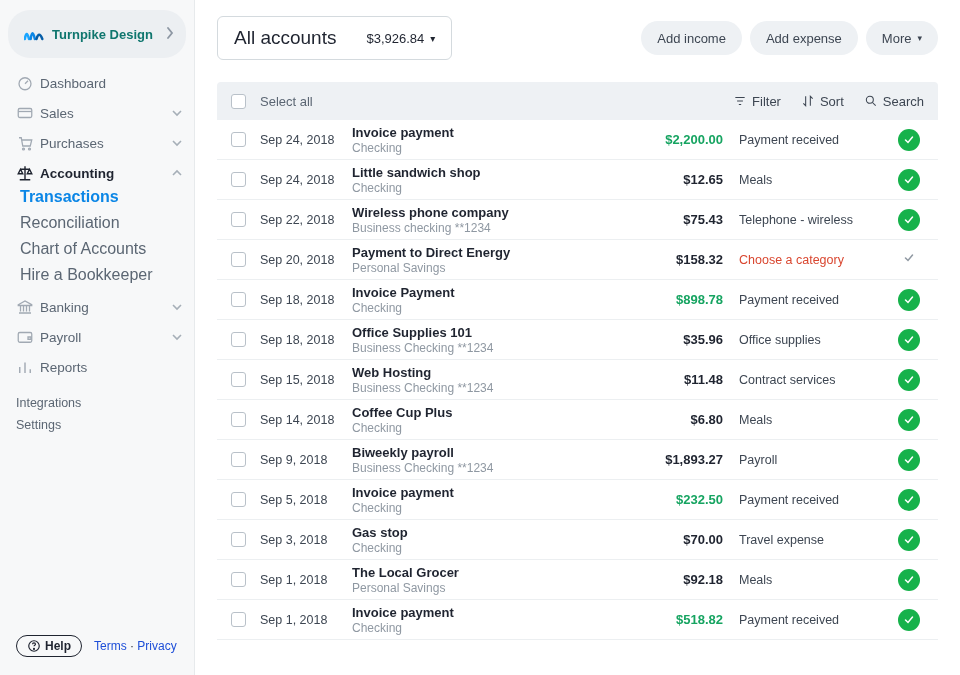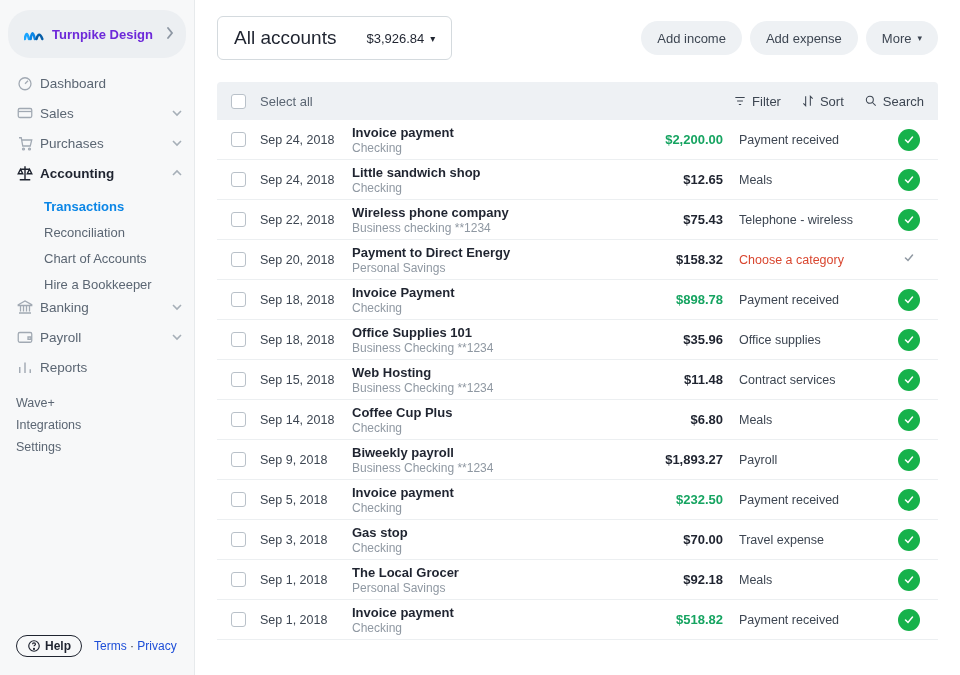--- a/index.html
+++ b/index.html
@@ -3,30 +3,30 @@
 <meta charset="utf-8">
 <style>
   * { box-sizing: border-box; margin: 0; padding: 0; }
   html, body { width: 960px; height: 675px; font-family: -apple-system, BlinkMacSystemFont, "Segoe UI", Arial, sans-serif; font-size: 13px; color: #1f2430; background: #fff; overflow: hidden; }
   body { display: flex; }
 
   
   .sidebar { width: 195px; background: #f7f8f9; border-right: 1px solid #e7eaec; display: flex; flex-direction: column; height: 100%; }
   .company { display: flex; align-items: center; height: 48px; padding: 0 12px 0 16px; background: #eceff2; border-radius: 22px; margin: 10px 8px 10px 8px; cursor: pointer; }
   .company .logo { width: 20px; height: 14px; margin-right: 8px; }
-  .company .name { font-weight: 700; flex: 1; color:#6d28d9;}
+  .company .name { font-weight: 700; flex: 1; color:#0f766e;}
   .company .chev { color: #8d97a3; }
 
   .nav { flex: 1; overflow: hidden; }
   .nav-item { display: flex; align-items: center; height: 30px; padding: 0 12px 0 16px; color: #5b6673; cursor: pointer; font-size: 13.5px; }
   .nav-item .icon { width: 24px; display:flex; align-items:center; color: #a1a9b3; }
   .nav-item .chev-d { color: #a6afb8; display:flex;}
   .nav-item.active { color: #1f2430; font-weight: 700; }
   .nav-item.active .icon { color: #1f2430; }
-  .nav-sub { padding-left: 44px; height: 26px; display:flex; align-items:flex-end; cursor:pointer; color:#5b6673; font-size:13px;}
+  .nav-sub { padding-left: 20px; height: 26px; display:flex; align-items:flex-start; cursor:pointer; color:#5b6673; font-size:16px;}
   .nav-sub.active { color: #0b86e6; font-weight: 700; }
   .sec { padding: 4px 16px; color:#5b6673; height:22px; display:flex; align-items:center; cursor:pointer; font-size:12.5px;}
   .sep { height: 10px; }
 
   .footer { display:flex; align-items:center; padding: 12px 12px 18px 16px; gap:12px; font-size:12px; }
   .help-btn { display:flex; align-items:center; border:1.5px solid #1f2430; border-radius: 14px; padding: 3px 10px; font-weight:600; cursor:pointer; }
   .help-btn svg { margin-right:4px; }
   .footer .links a { color:#1d4ed8; text-decoration:none; }
 
   
@@ -177,23 +177,20 @@
       <span class="icon">
           <svg width="18" height="18" viewBox="0 0 24 24" fill="none" stroke="currentColor" stroke-width="1.9">
             <path d="M5 20V12M12 20V6M19 20v-5"></path>
           </svg>
         </span>
       <span style="flex:1">Reports</span>
     </div>
 
     <div class="sep"></div>
     <div class="sec">
-        <span>Wave+</span>
-      </div>
-    <div class="sec">
         <span>Integrations</span>
       </div>
     <div class="sec">
         <span>Settings</span>
       </div>
   </div>
 
   <div class="footer">
     <div class="help-btn">
       <svg width="14" height="14" viewBox="0 0 24 24" fill="none" stroke="currentColor" stroke-width="2">

